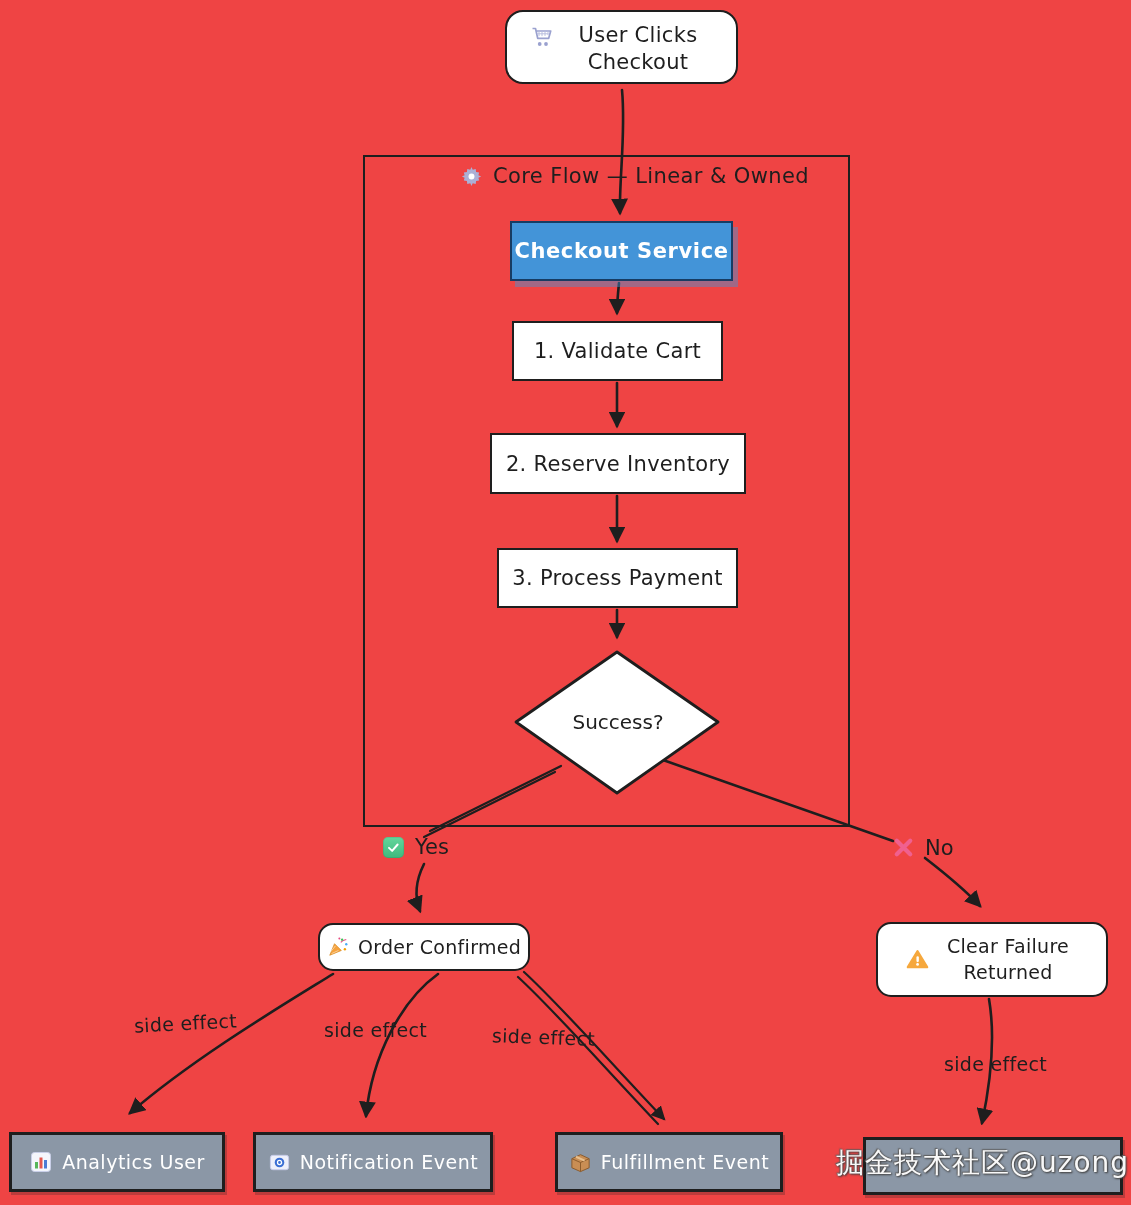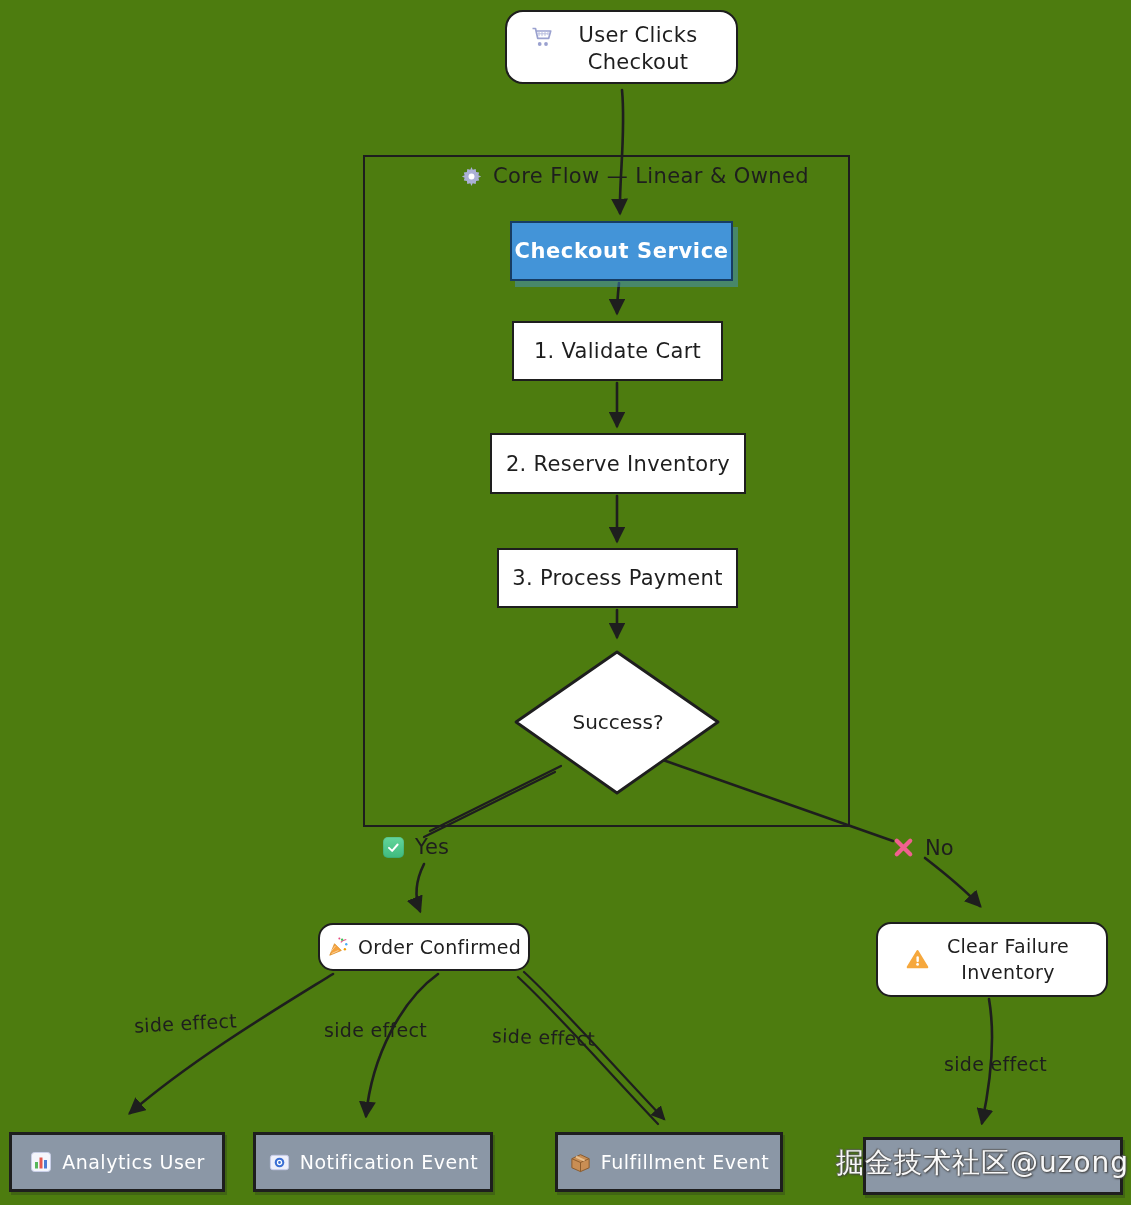--- a/index.html
+++ b/index.html
@@ -1,17 +1,17 @@
 <!DOCTYPE html>
 <html><head>
 <meta charset="utf-8">
 <style>
   html,body{margin:0;padding:0;background:#ffffff;}
   body{font-family:"DejaVu Sans",sans-serif;color:#1e1e1e;}
-  #canvas{position:relative;width:1131px;height:1205px;background:#4d7c0f;overflow:hidden;}
+  #canvas{position:relative;width:1131px;height:1205px;background:#ef4444;overflow:hidden;}
   svg.connectors{position:absolute;left:0;top:0;z-index:1;}
   .node{position:absolute;z-index:2;display:flex;align-items:center;justify-content:center;
         background:#fff;border:2.5px solid #1e1e1e;box-sizing:border-box;
         font-size:21px;letter-spacing:.3px;text-align:center;}
   .rounded{border-radius:18px;}
   .pill{border-radius:15px;}
   .icon{display:inline-flex;flex:0 0 auto;align-items:center;justify-content:center;}
   .gap{margin-right:9px;}
   
   #start{left:505px;top:10px;width:233px;height:74px;align-items:flex-start;padding-top:10px;}
@@ -170,21 +170,21 @@
   </div>
 
   <div class="node pill" id="clear-failure">
     <span class="icon gap">
       <svg width="23" height="23" viewBox="0 0 24 24">
         <path d="M12 3.5 L22 20 H2 z" fill="#f6a83d" stroke="#f6a83d" stroke-width="2.5" stroke-linejoin="round"></path>
         <rect x="10.9" y="8.6" width="2.5" height="6.2" rx="1.2" fill="#ffffff"></rect>
         <circle cx="12.1" cy="17.2" r="1.45" fill="#ffffff"></circle>
       </svg>
     </span>
-    <span class="txt">Clear Failure Inventory</span>
+    <span class="txt">Clear Failure Returned</span>
   </div>
 
   <div class="side-label" id="se-1">side effect</div>
   <div class="side-label" id="se-2">side effect</div>
   <div class="side-label" id="se-3">side effect</div>
   <div class="side-label" id="se-4">side effect</div>
 
   <div class="node event" id="ev-analytics">
     <span class="icon gap">
       <svg width="24" height="24" viewBox="0 0 24 24">

